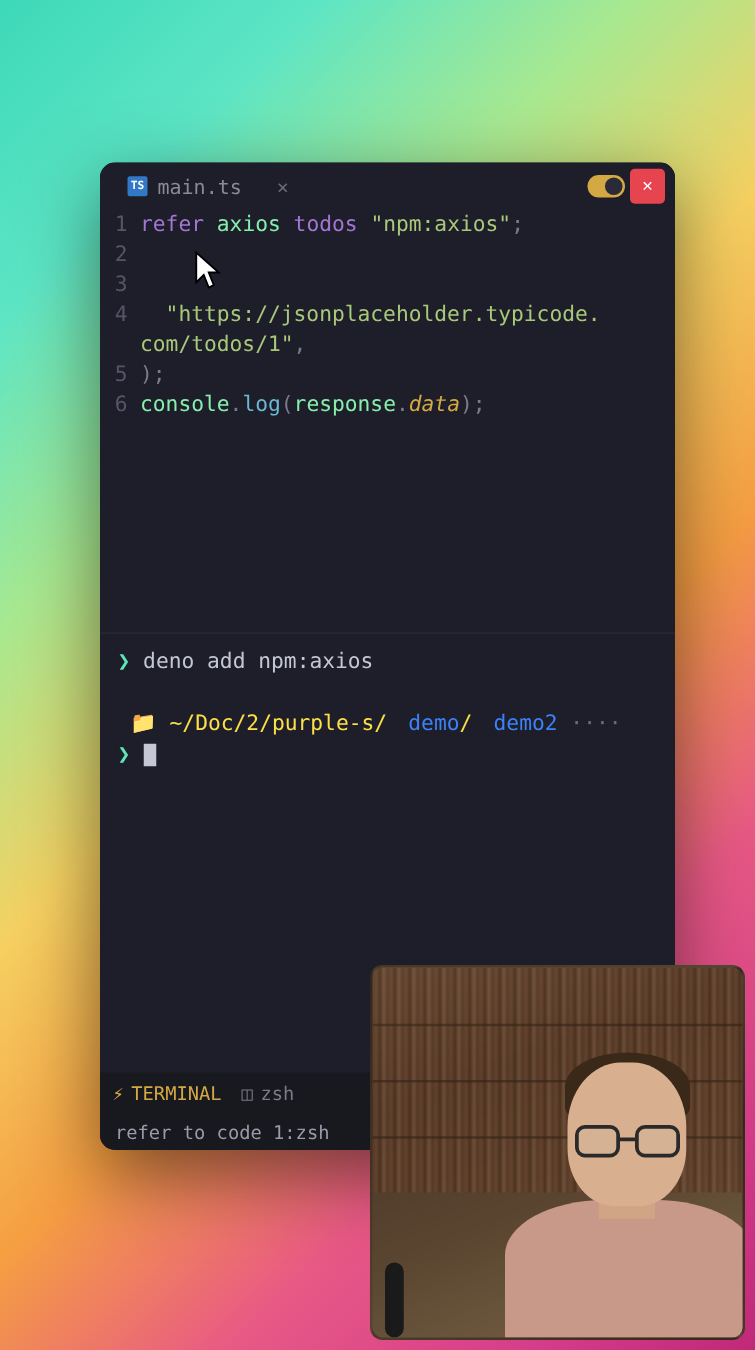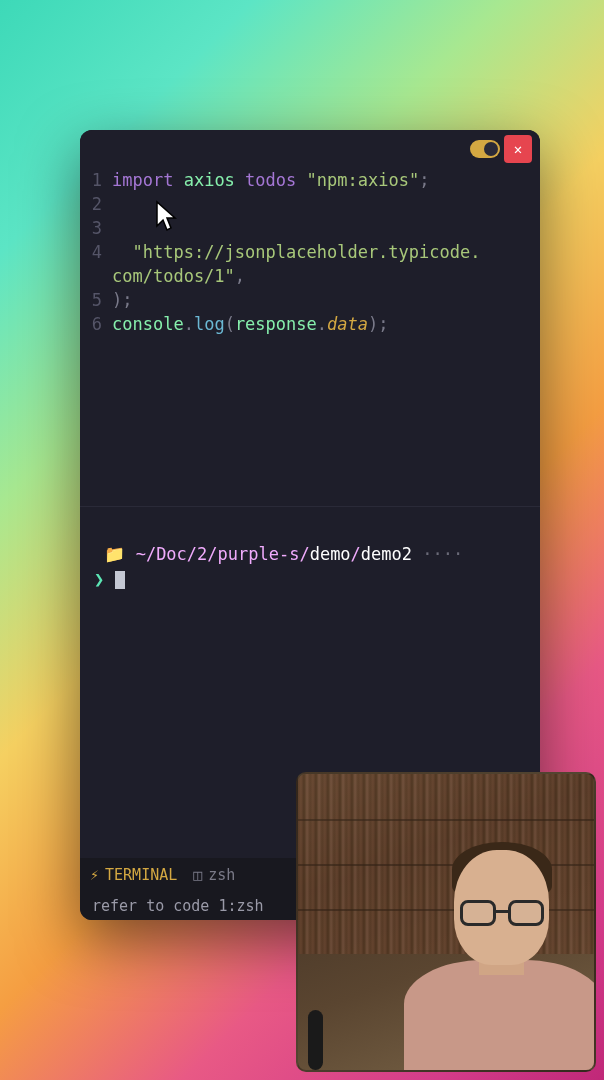--- a/index.html
+++ b/index.html
@@ -169,22 +169,22 @@
     }
 
     .term-line {
       white-space: pre;
     }
 
     .prompt-arrow { color: #5ce7b5; font-weight: bold; }
     .cmd-text { color: #c5c8d4; }
     .apple-icon { color: #d0d0d8; }
     .folder-icon { color: #4fbcd4; }
-    .path { color: #f0abfc; }
-    .path-hl { color: #ffffff; }
+    .path { color: #fde047; }
+    .path-hl { color: #3b82f6; margin-left: 17px; }
     .dots { color: #6a6a78; }
 
     .term-cursor {
       display: inline-block;
       width: 10px;
       height: 18px;
       background: #c5c8d4;
       vertical-align: middle;
     }
 
@@ -346,30 +346,35 @@
       height: 60px;
       background: #1a1a1a;
       border-radius: 8px;
     }
   </style>
 </head>
 <body>
 
 <div class="window">
   <div class="titlebar">
+    <div class="tab">
+      <span class="ts-icon">TS</span>
+      <span>main.ts</span>
+      <span class="tab-close">×</span>
+    </div>
     <div class="window-controls">
       <div class="toggle-switch"></div>
       <div class="close-btn">✕</div>
     </div>
   </div>
 
   <div class="editor">
     <div class="code-line">
       <span class="gutter">1</span>
-      <span class="code-content"><span class="kw">import</span> <span class="var">axios</span> <span class="kw">todos</span> <span class="str">"npm:axios"</span><span class="punct">;</span></span>
+      <span class="code-content"><span class="kw">refer</span> <span class="var">axios</span> <span class="kw">todos</span> <span class="str">"npm:axios"</span><span class="punct">;</span></span>
     </div>
     <div class="code-line">
       <span class="gutter">2</span>
       <span class="code-content"></span>
     </div>
     <div class="code-line">
       <span class="gutter">3</span>
     </div>
     <div class="code-line">
       <span class="gutter">4</span>
@@ -385,20 +390,21 @@
     </div>
     <div class="code-line">
       <span class="gutter">6</span>
       <span class="code-content"><span class="var">console</span><span class="punct">.</span><span class="fn">log</span><span class="punct">(</span><span class="var">response</span><span class="punct">.</span><span class="prop">data</span><span class="punct">);</span></span>
     </div>
   </div>
 
   <div class="divider"></div>
 
   <div class="terminal">
+    <div class="term-line"><span class="prompt-arrow">❯</span><span class="cmd-text"> deno add npm:axios</span></div>
     <div class="term-line" style="height:25px"></div>
     <div class="term-line"><span class="apple-icon"></span> <span class="folder-icon">📁</span><span class="path"> ~/Doc/2/purple-s/</span><span class="path-hl">demo</span><span class="path">/</span><span class="path-hl">demo2</span><span class="dots"> ····</span></div>
     <div class="term-line"><span class="prompt-arrow">❯</span> <span class="term-cursor"></span></div>
   </div>
 
   <div class="statusbar">
     <div class="status-item">
       <span class="terminal-label">⚡</span>
       <span class="terminal-label">TERMINAL</span>
     </div>

